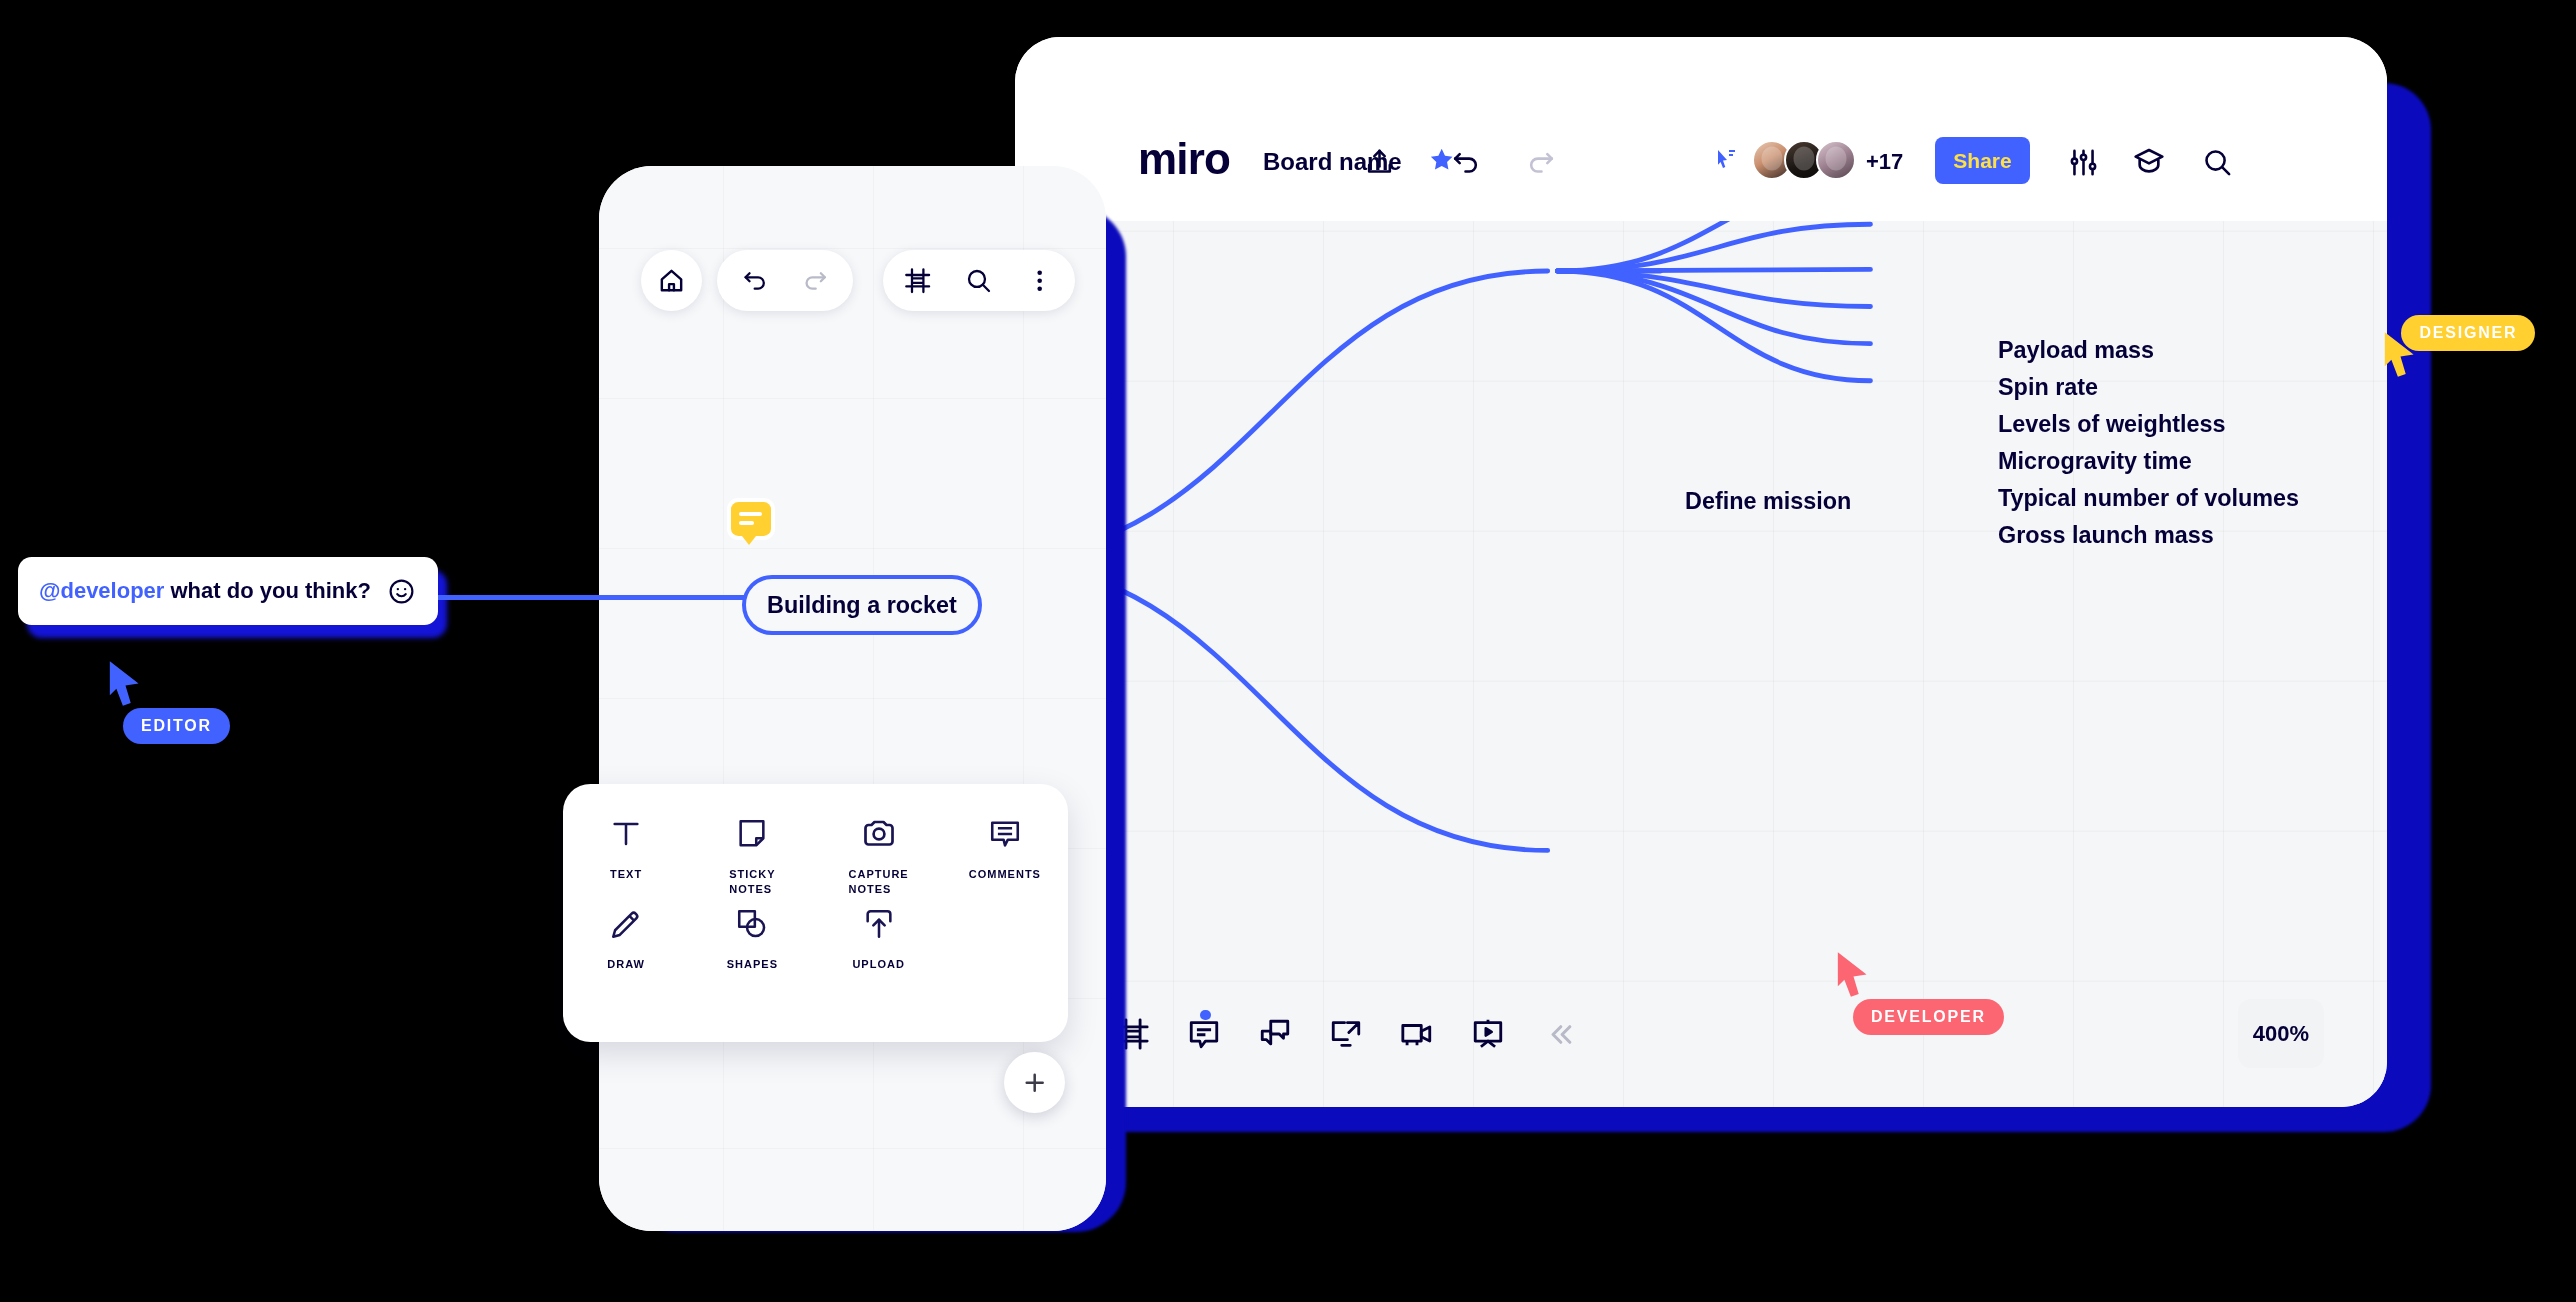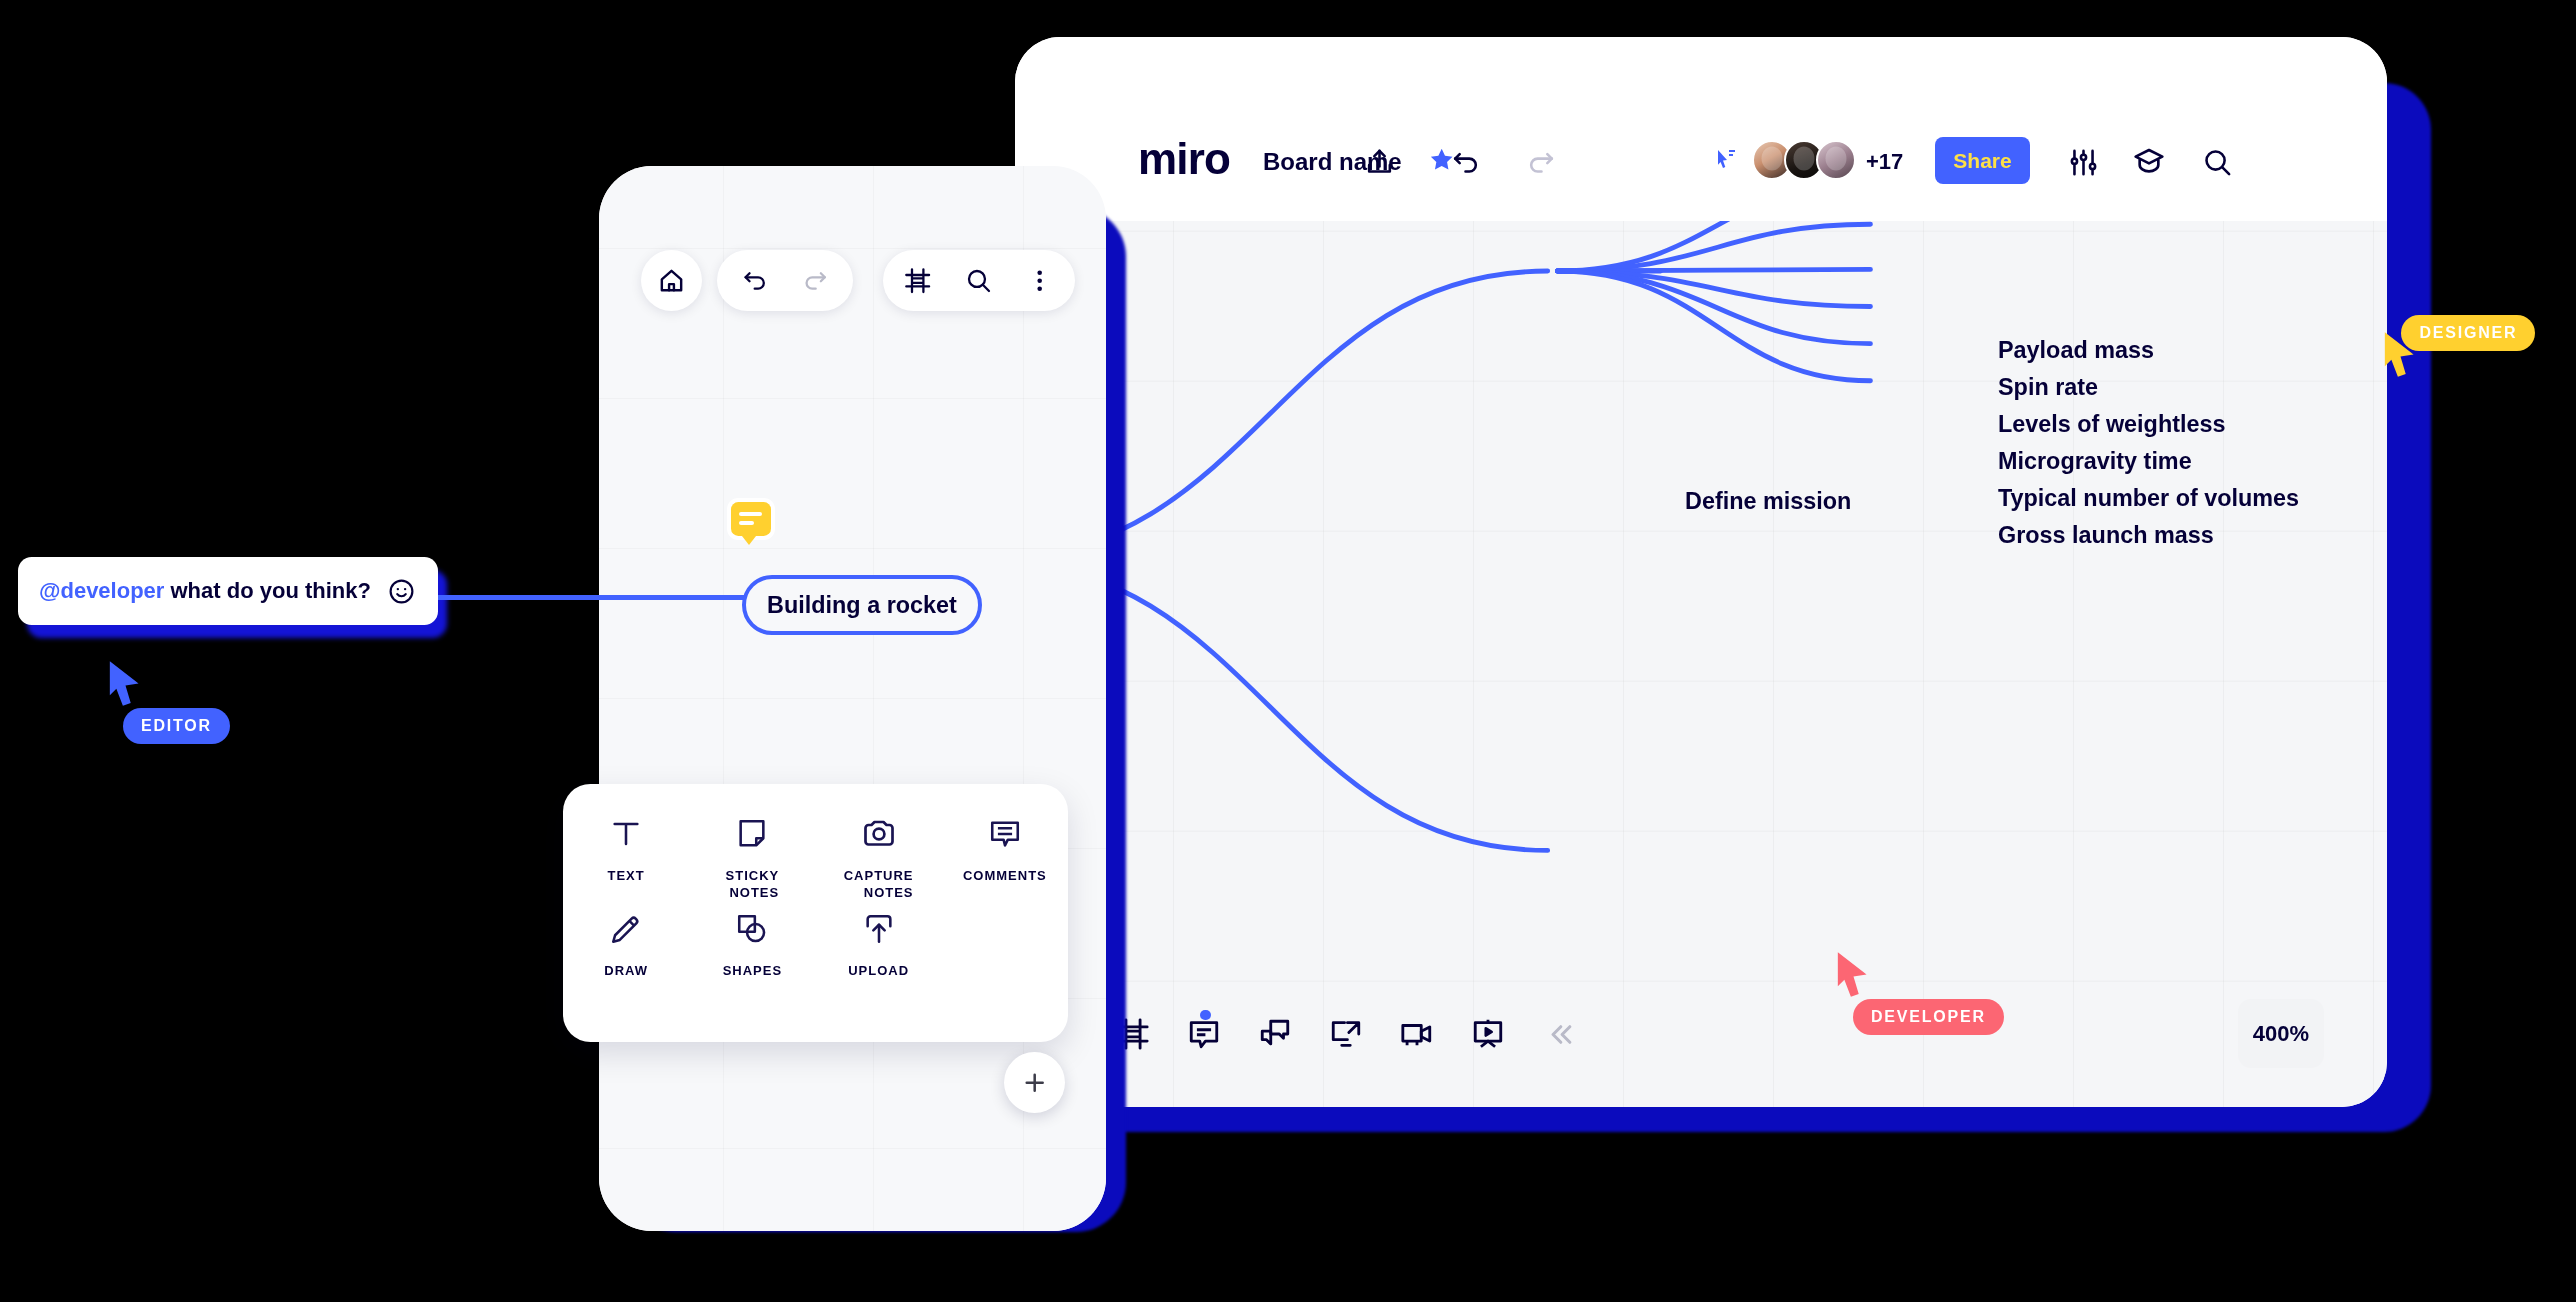--- a/index.html
+++ b/index.html
@@ -192,22 +192,22 @@
   .tools-grid {
     display: grid; grid-template-columns: repeat(4, 1fr);
     row-gap: 4.8px;
   }
   .tool {
     display: flex; flex-direction: column; align-items: center;
     cursor: pointer;
   }
   .tool-ico { height: 45px; display:flex; align-items:center; justify-content:center; }
   .tool-lbl {
-    margin-top: 10.5px; font-size: 13px; font-weight: 700;
-    letter-spacing: 1px; color: #050038; text-align: right;
+    margin-top: 10.5px; font-size: 11px; font-weight: 700;
+    letter-spacing: 1px; color: #050038; text-align: left;
     line-height: 1.35; white-space: pre-line;
   }
   .fab {
     position: absolute; left: 1004px; top: 1052px;
     width: 61px; height: 61px; border-radius: 50%;
     background: #ffffff; z-index: 13;
     box-shadow: 0 4px 14.5px rgba(5,0,56,0.16);
     display: flex; align-items: center; justify-content: center;
     cursor: pointer;
   }

